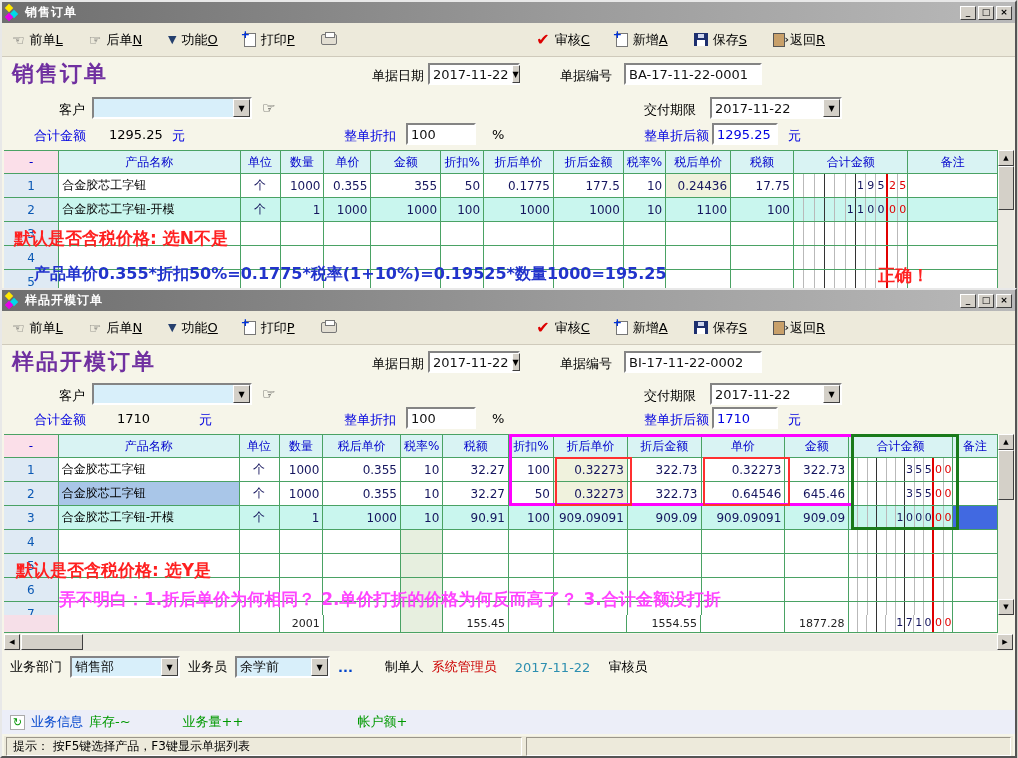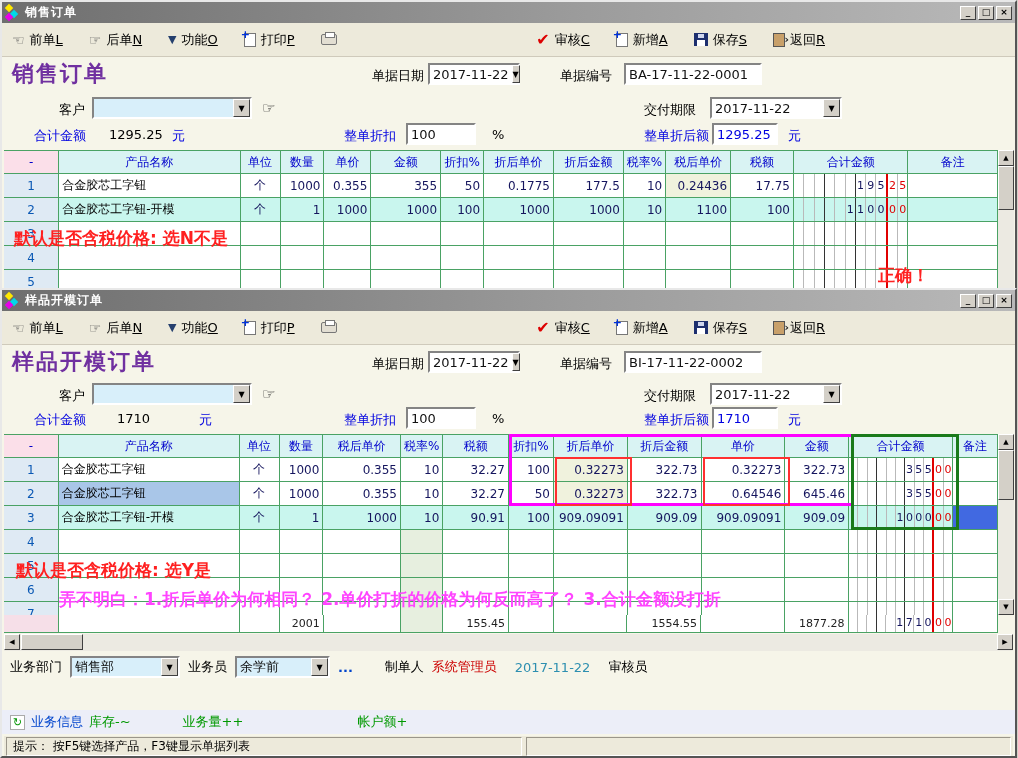--- a/index.html
+++ b/index.html
@@ -388,20 +388,21 @@
                   <i class=""></i>
                   <i class="dec dfirst"></i>
                   <i class="dec"></i>
                 </b>
               </td>
               <td class=""></td>
             </tr>
           </tbody>
         </table>
       <div class="anno red" style="left:10px;top:77px;">默认是否含税价格: 选N不是</div>
+      <div class="anno blue" style="left:30px;top:114px;">产品单价0.355*折扣50%=0.1775*税率(1+10%)=0.19525*数量1000=195.25</div>
       <div class="anno red" style="left:874px;top:114px;">正确！</div>
     </div>
     <div class="vscroll" style="left:996px;top:148px;height:140px;">
       <span class="sbtn" style="top:0;">▲</span>
       <span class="sthumb" style="top:16px;height:44px;"></span>
     </div>
   </div>
 
   <div class="win" id="win2" style="top:288px;height:470px;">
     <div class="titlebar">

